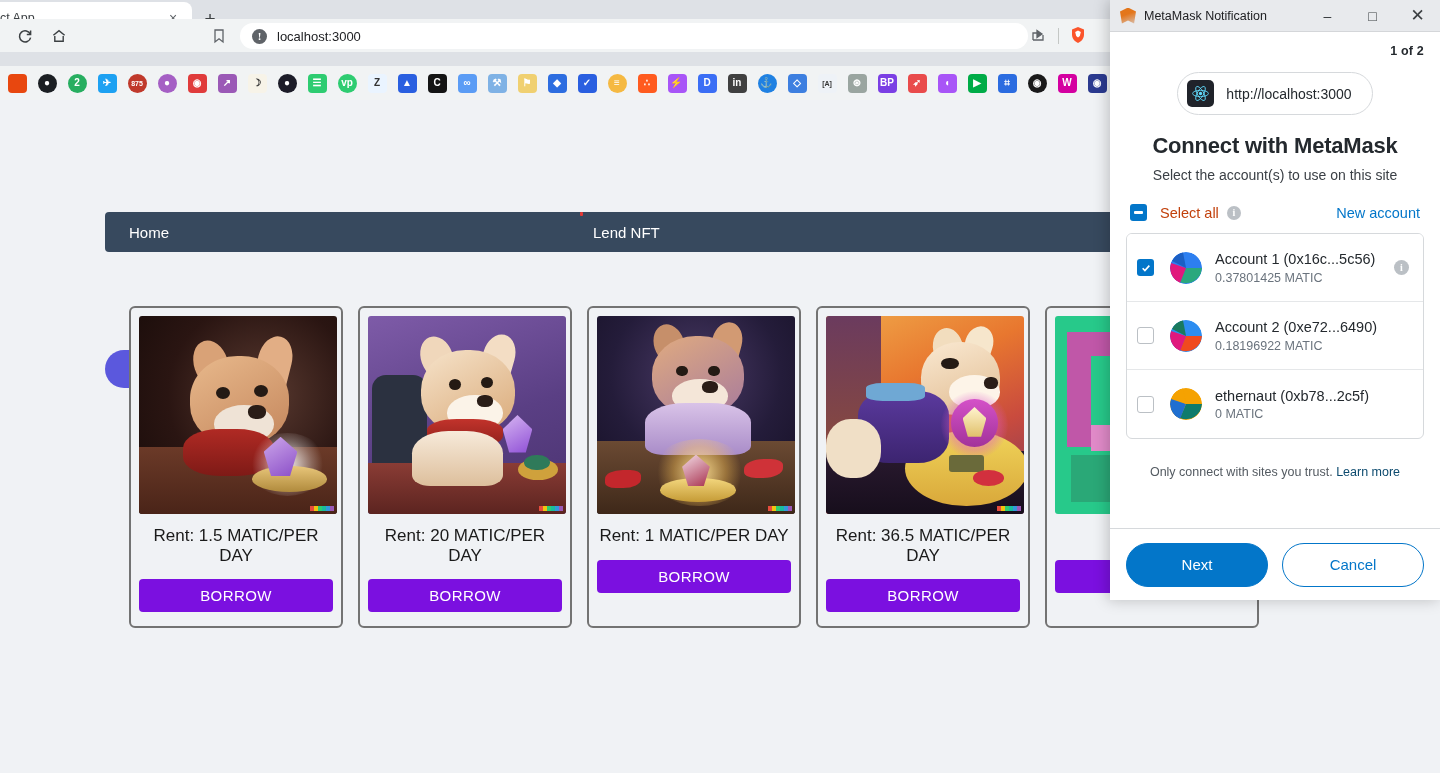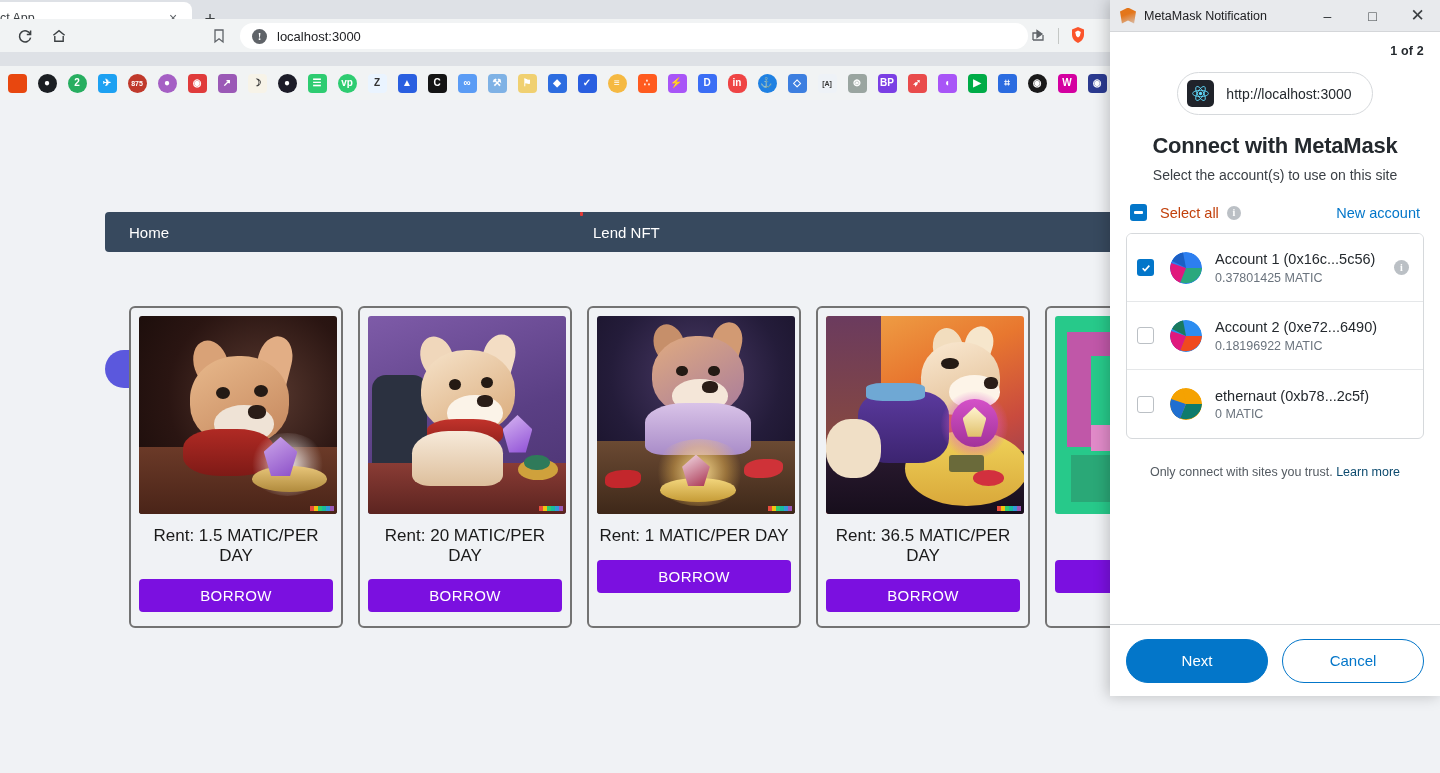--- a/index.html
+++ b/index.html
@@ -200,21 +200,21 @@
   .gem {
     position: absolute;
     clip-path: polygon(50% 0%, 100% 38%, 78% 100%, 22% 100%, 0% 38%);
   }
   .glow { position: absolute; border-radius: 50%; }
   .table { position: absolute; left: 0; right: 0; }
 
   
   .mm-window {
     position: absolute; left: 1110px; top: 0;
-    width: 330px; height: 696px;
+    width: 330px; height: 600px;
     background: #ffffff;
     box-shadow: -2px 0 14px rgba(0,0,0,0.22);
     display: flex; flex-direction: column;
     overflow: hidden;
   }
   .mm-titlebar {
     height: 32px; flex: 0 0 32px;
     background: #e8eaed;
     display: flex; align-items: center;
     border-bottom: 1px solid #d4d6d9;
@@ -467,21 +467,21 @@
         <div class="bm">
           <span class="g" style="background: rgb(255, 91, 31); font-size: 10px;">∴</span>
         </div>
         <div class="bm">
           <span class="g" style="background: rgb(168, 85, 247); font-size: 10px;">⚡</span>
         </div>
         <div class="bm">
           <span class="g" style="background: rgb(59, 110, 245); font-size: 10px;">D</span>
         </div>
         <div class="bm">
-          <span class="g" style="background: #ef4444; font-size: 10px; border-radius: 8px;">in</span>
+          <span class="g" style="background: #404040; font-size: 10px;">in</span>
         </div>
         <div class="bm">
           <span class="g circ" style="background: rgb(32, 129, 226); font-size: 10px;">⚓</span>
         </div>
         <div class="bm">
           <span class="g" style="background: rgb(61, 127, 224); font-size: 10px;">◇</span>
         </div>
         <div class="bm">
           <span class="g" style="background: rgb(238, 242, 247); font-size: 7px; color: rgb(51, 51, 51);">[A]</span>
         </div>

